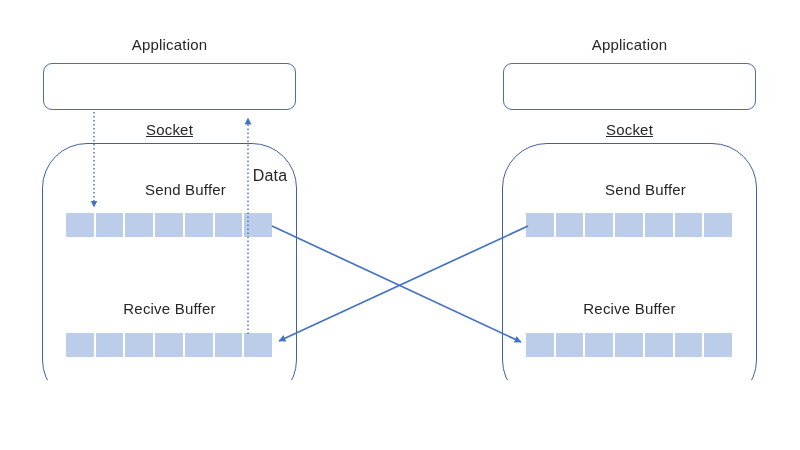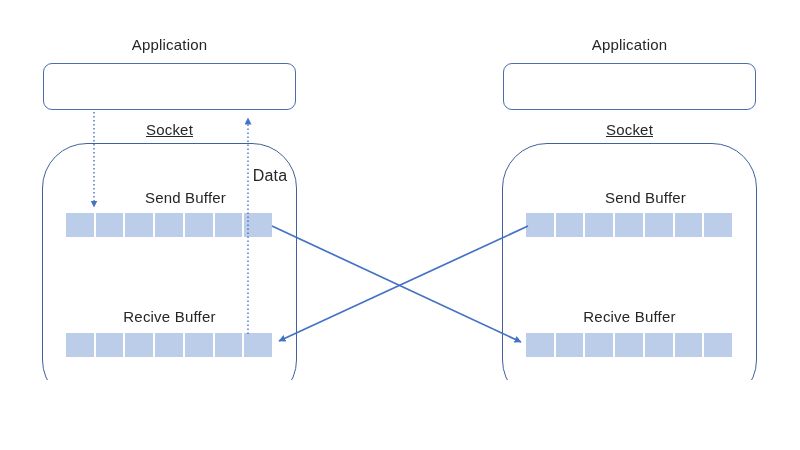--- a/index.html
+++ b/index.html
@@ -23,22 +23,22 @@
   .node-left  { left: 42px; }
   .node-right { left: 502px; }
 
   .label {
     position: absolute; left: 0; right: 0;
     text-align: center; font-size: 15px;
     letter-spacing: 0.2px; white-space: pre;
   }
   .app-label    { top: 0px; }
   .socket-label { top: 85px; text-decoration: underline; }
-  .send-label   { top: 153px; padding-left: 32px; }
-  .recv-label   { top: 272px; }
+  .send-label   { top: 145px; padding-left: 32px; }
+  .recv-label   { top: 264px; }
 
   .app-box {
     position: absolute; top: 27px; left: 1px; right: 1px; height: 45px;
     border: 1.5px solid var(--box-border);
     border-radius: 9px; background: #ffffff;
   }
   .socket-box {
     position: absolute; top: 107px; left: 0; right: 0; height: 260px;
     border: 1.4px solid var(--socket-border);
     border-radius: 45px; background: transparent;

